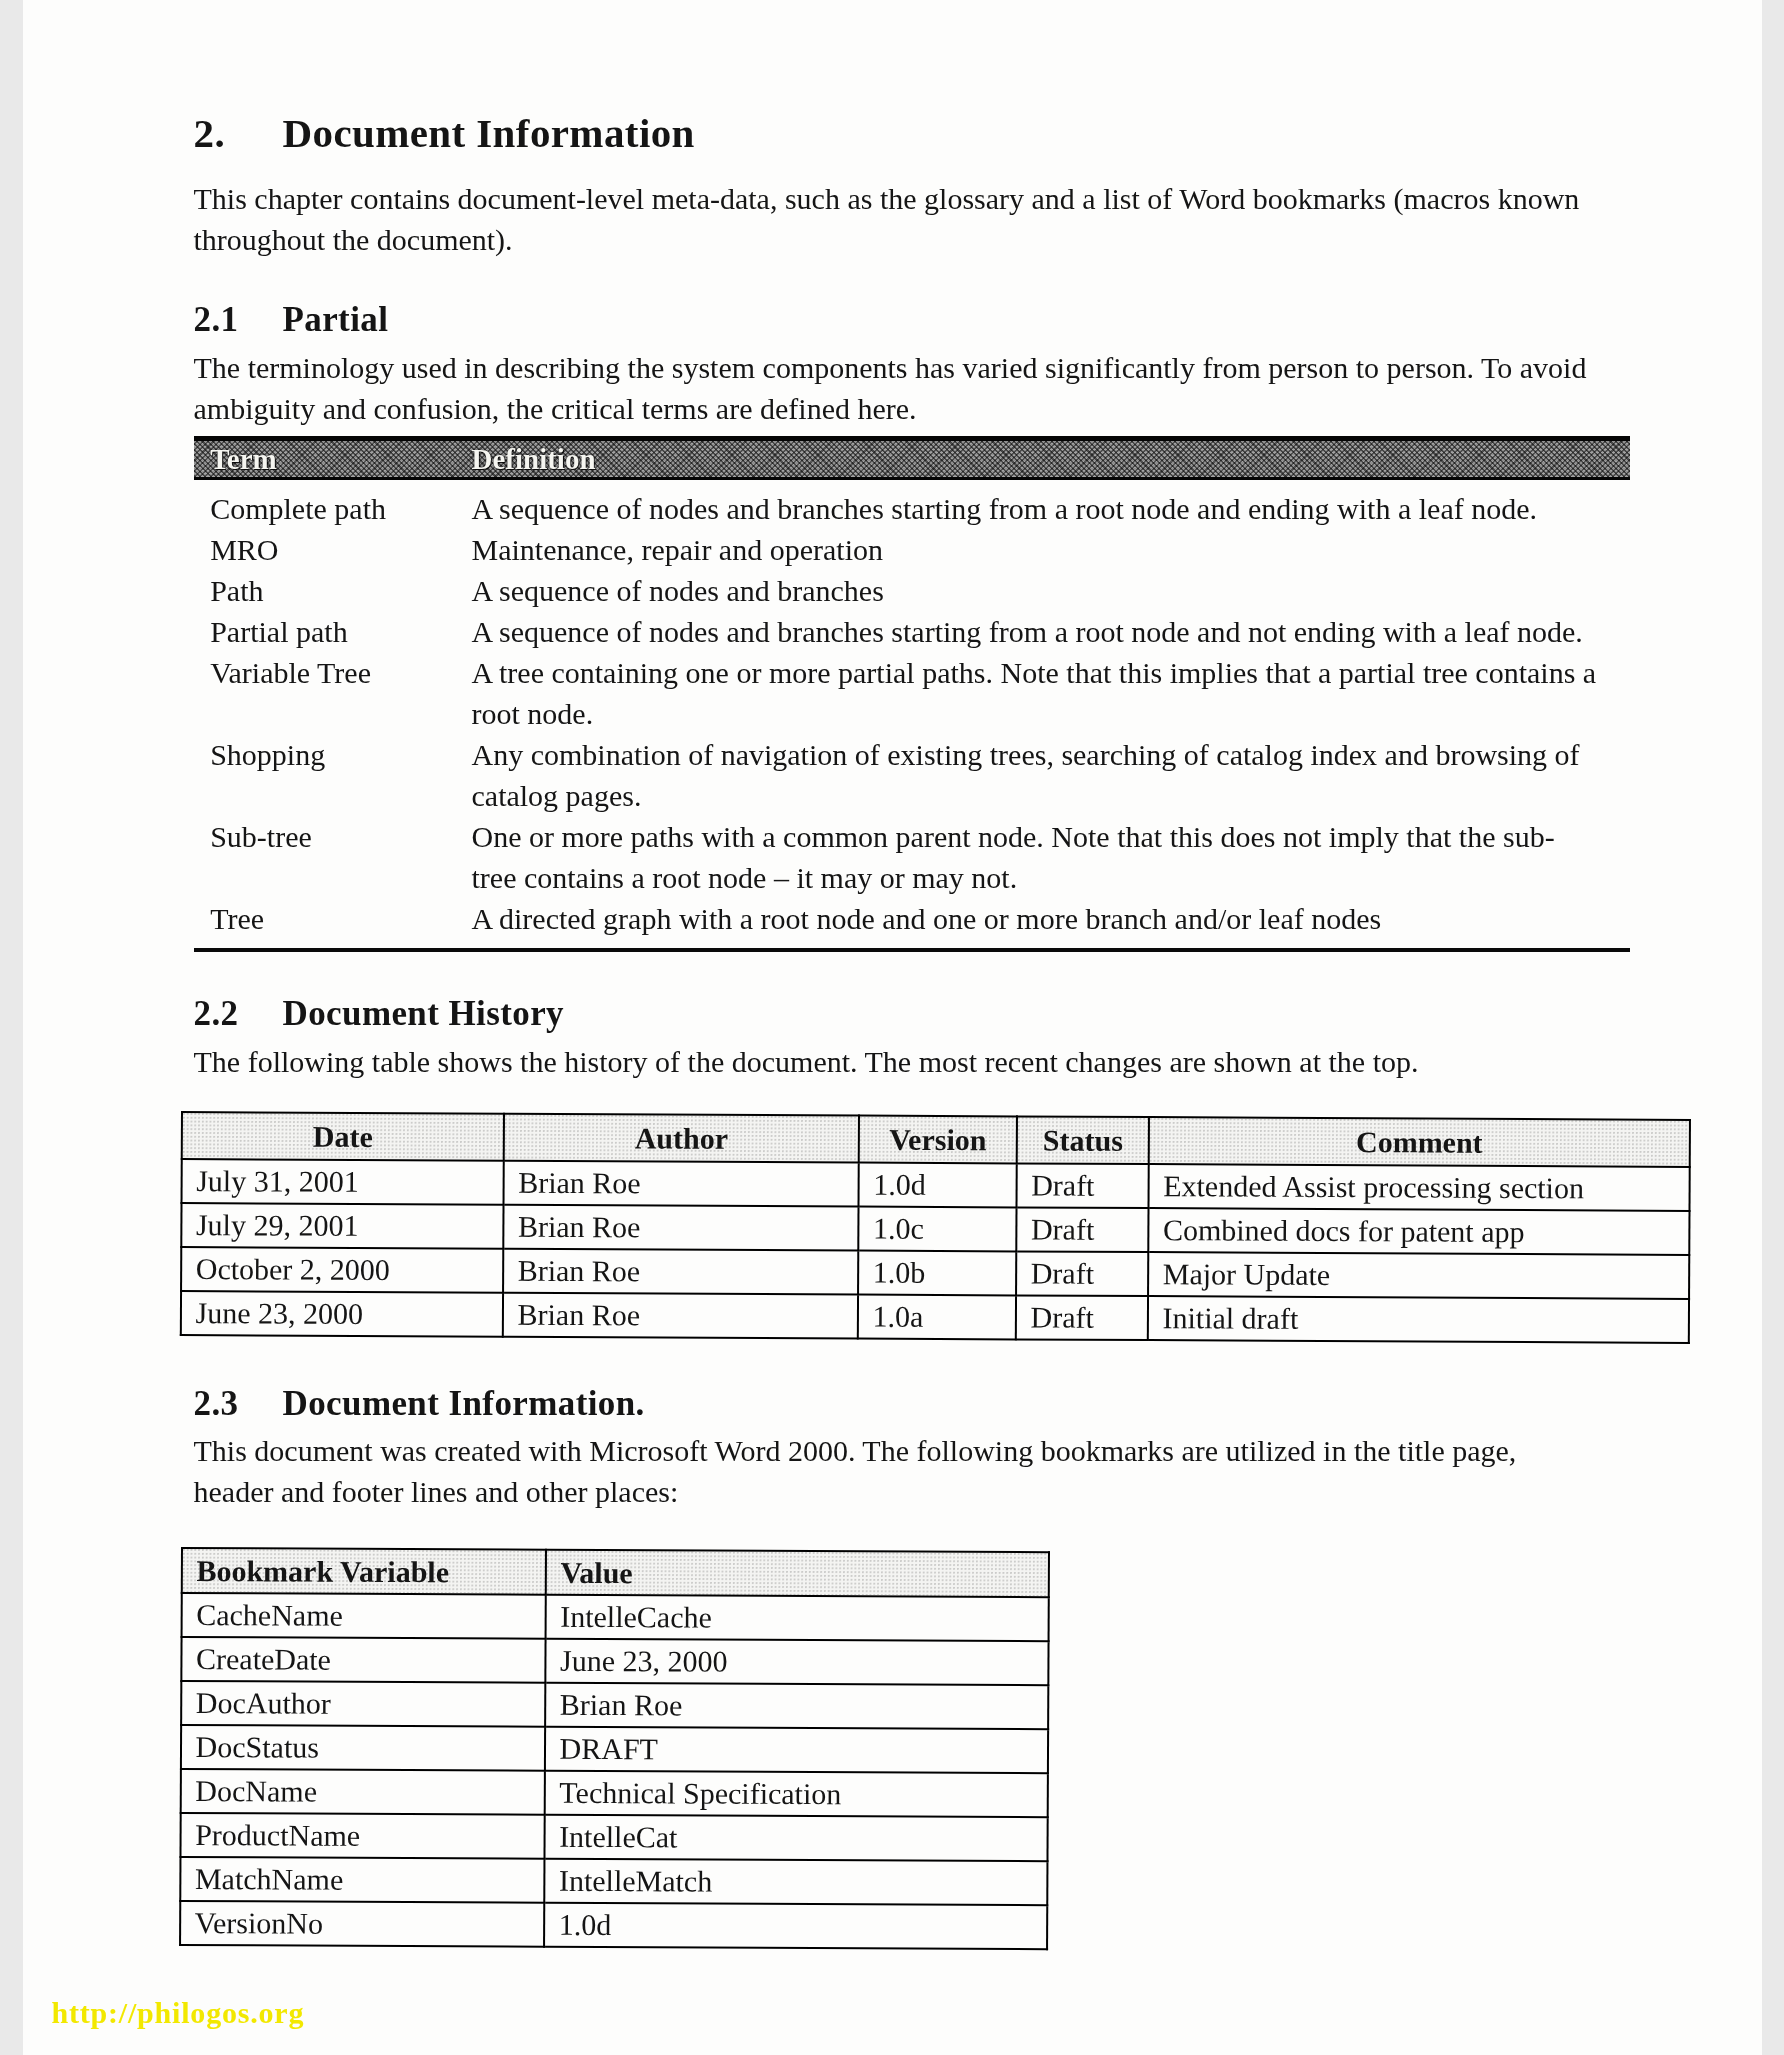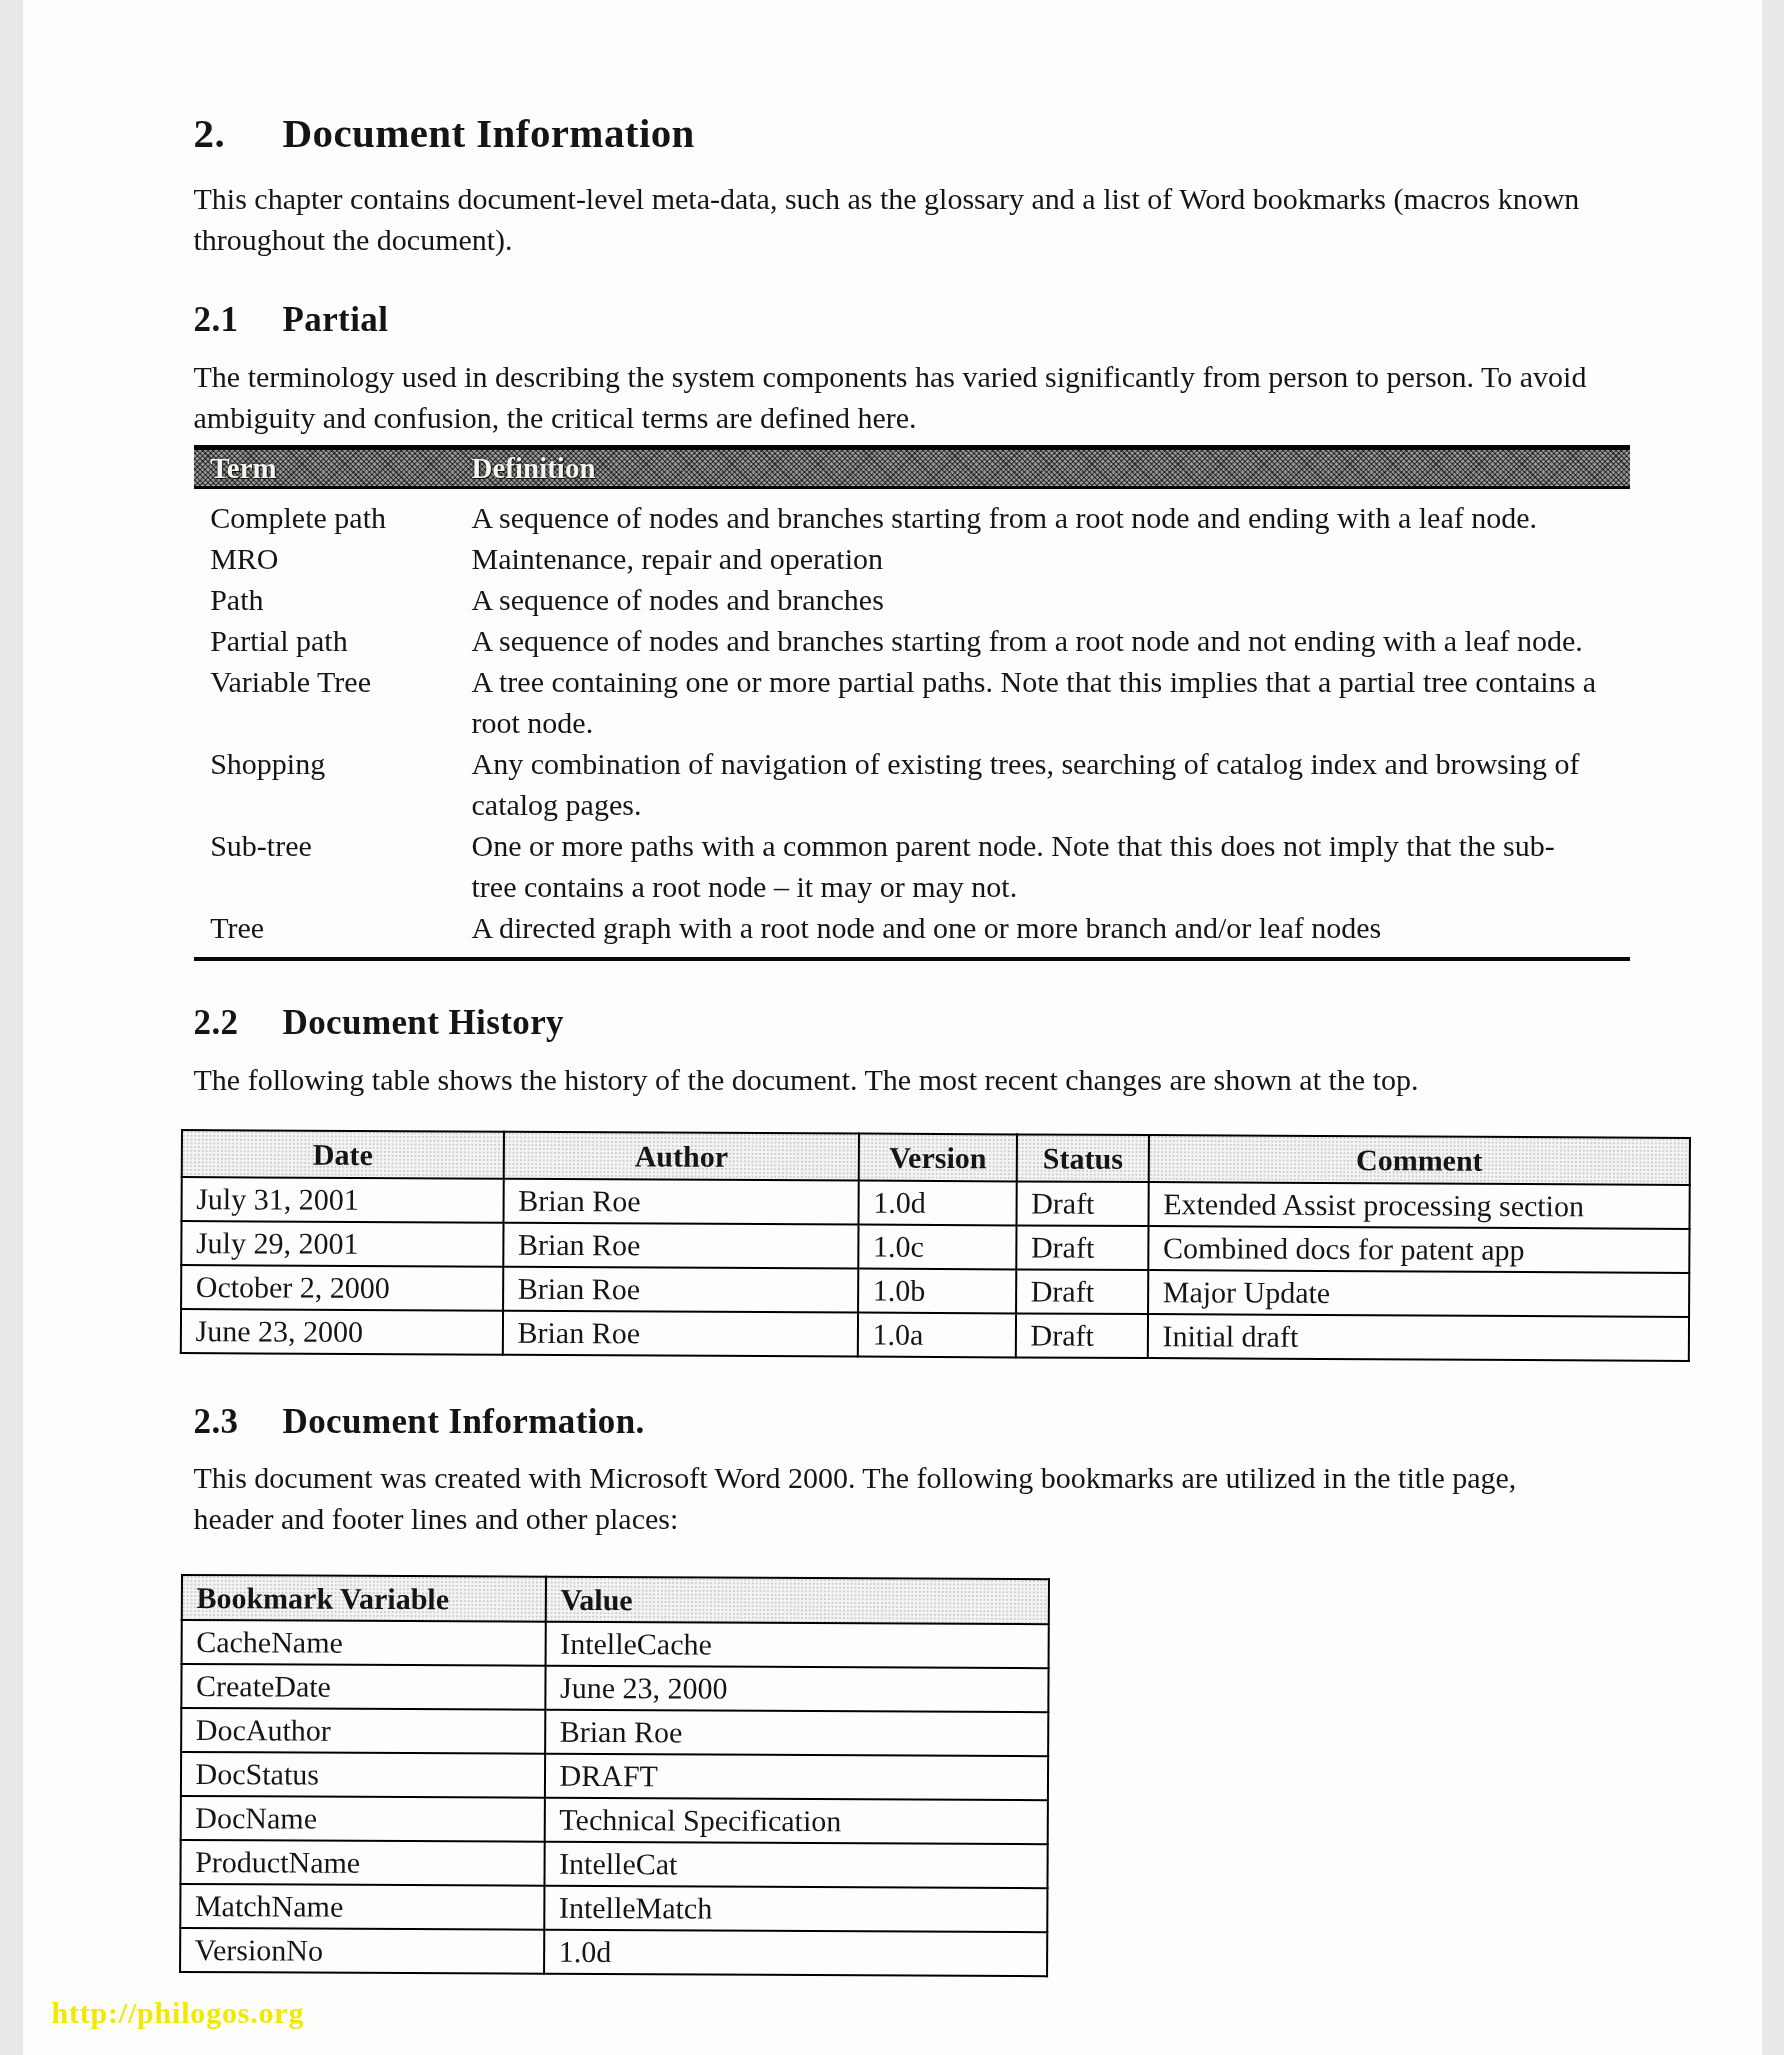--- a/index.html
+++ b/index.html
@@ -18,21 +18,21 @@
   
   h1 { margin:112px 0 0 0; font-size:41px; line-height:1.05; font-weight:bold; letter-spacing:0.4px; }
   h2 { font-size:35px; line-height:1.05; font-weight:bold; letter-spacing:0.4px; }
   .hnum { display:inline-block; width:89px; }
   h2.sec-21 { margin:42px 0 0 0; }
   h2.sec-22 { margin:44px 0 0 0; }
   h2.sec-23 { margin:50px 0 0 0; }
 
   
   .para { font-size:30px; line-height:41px; margin:23px 0 0 0; }
-  .para.tight { margin-top:17px; }
+  .para.tight { margin-top:8px; }
 
   
   .glossary { width:1436px; margin-top:7.6px; border-bottom:4.5px solid #0a0a0a; }
   .g-head {
     display:grid; grid-template-columns:278px 1fr;
     height:36px; align-items:center;
     border-top:5.3px solid #050505; border-bottom:3.8px solid #050505;
     background-color:var(--glossary-header-bg,#8f8f8f);
     background-image:
       repeating-linear-gradient(45deg, rgba(0,0,0,.50) 0 1.5px, transparent 1.5px 3.8px),

